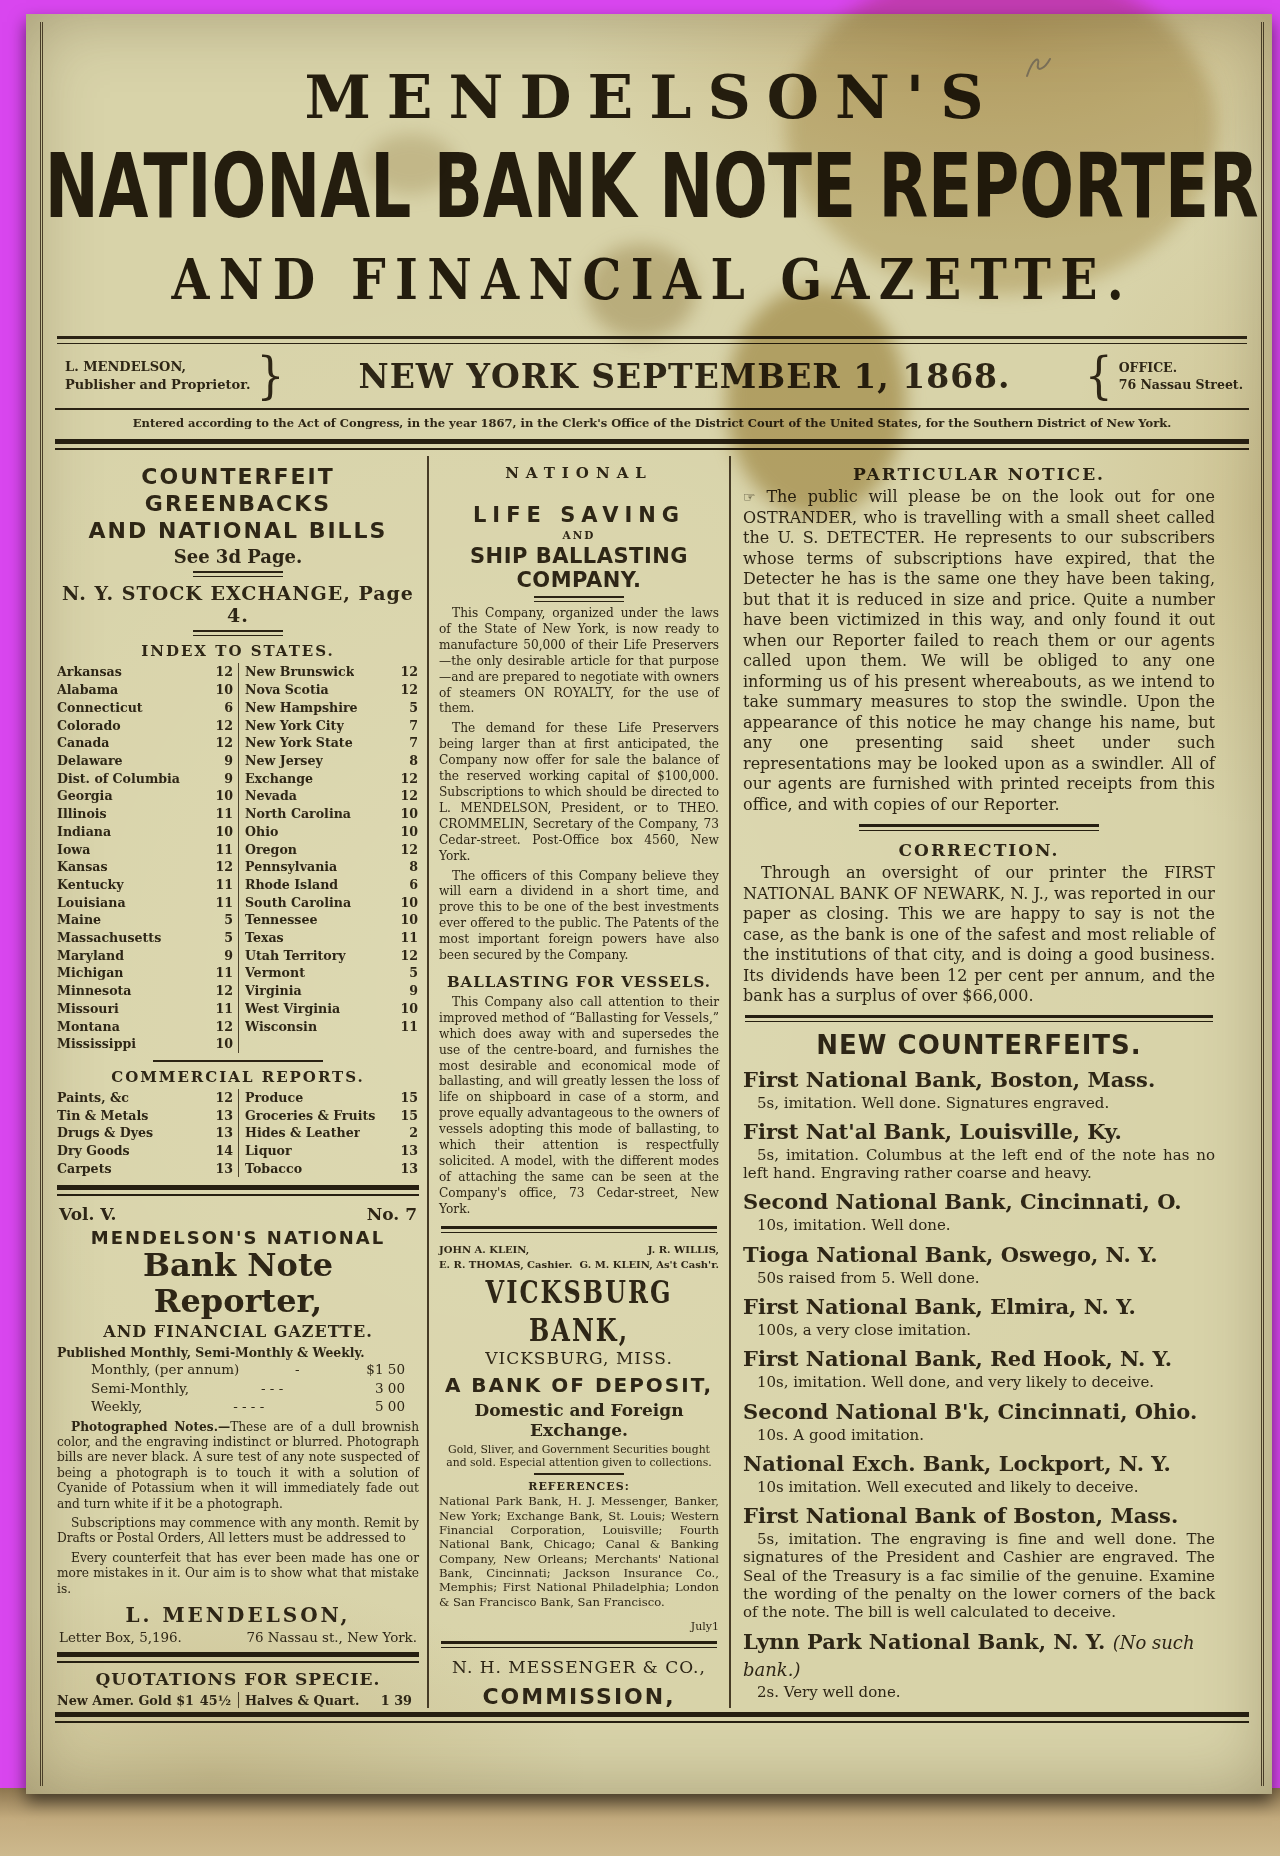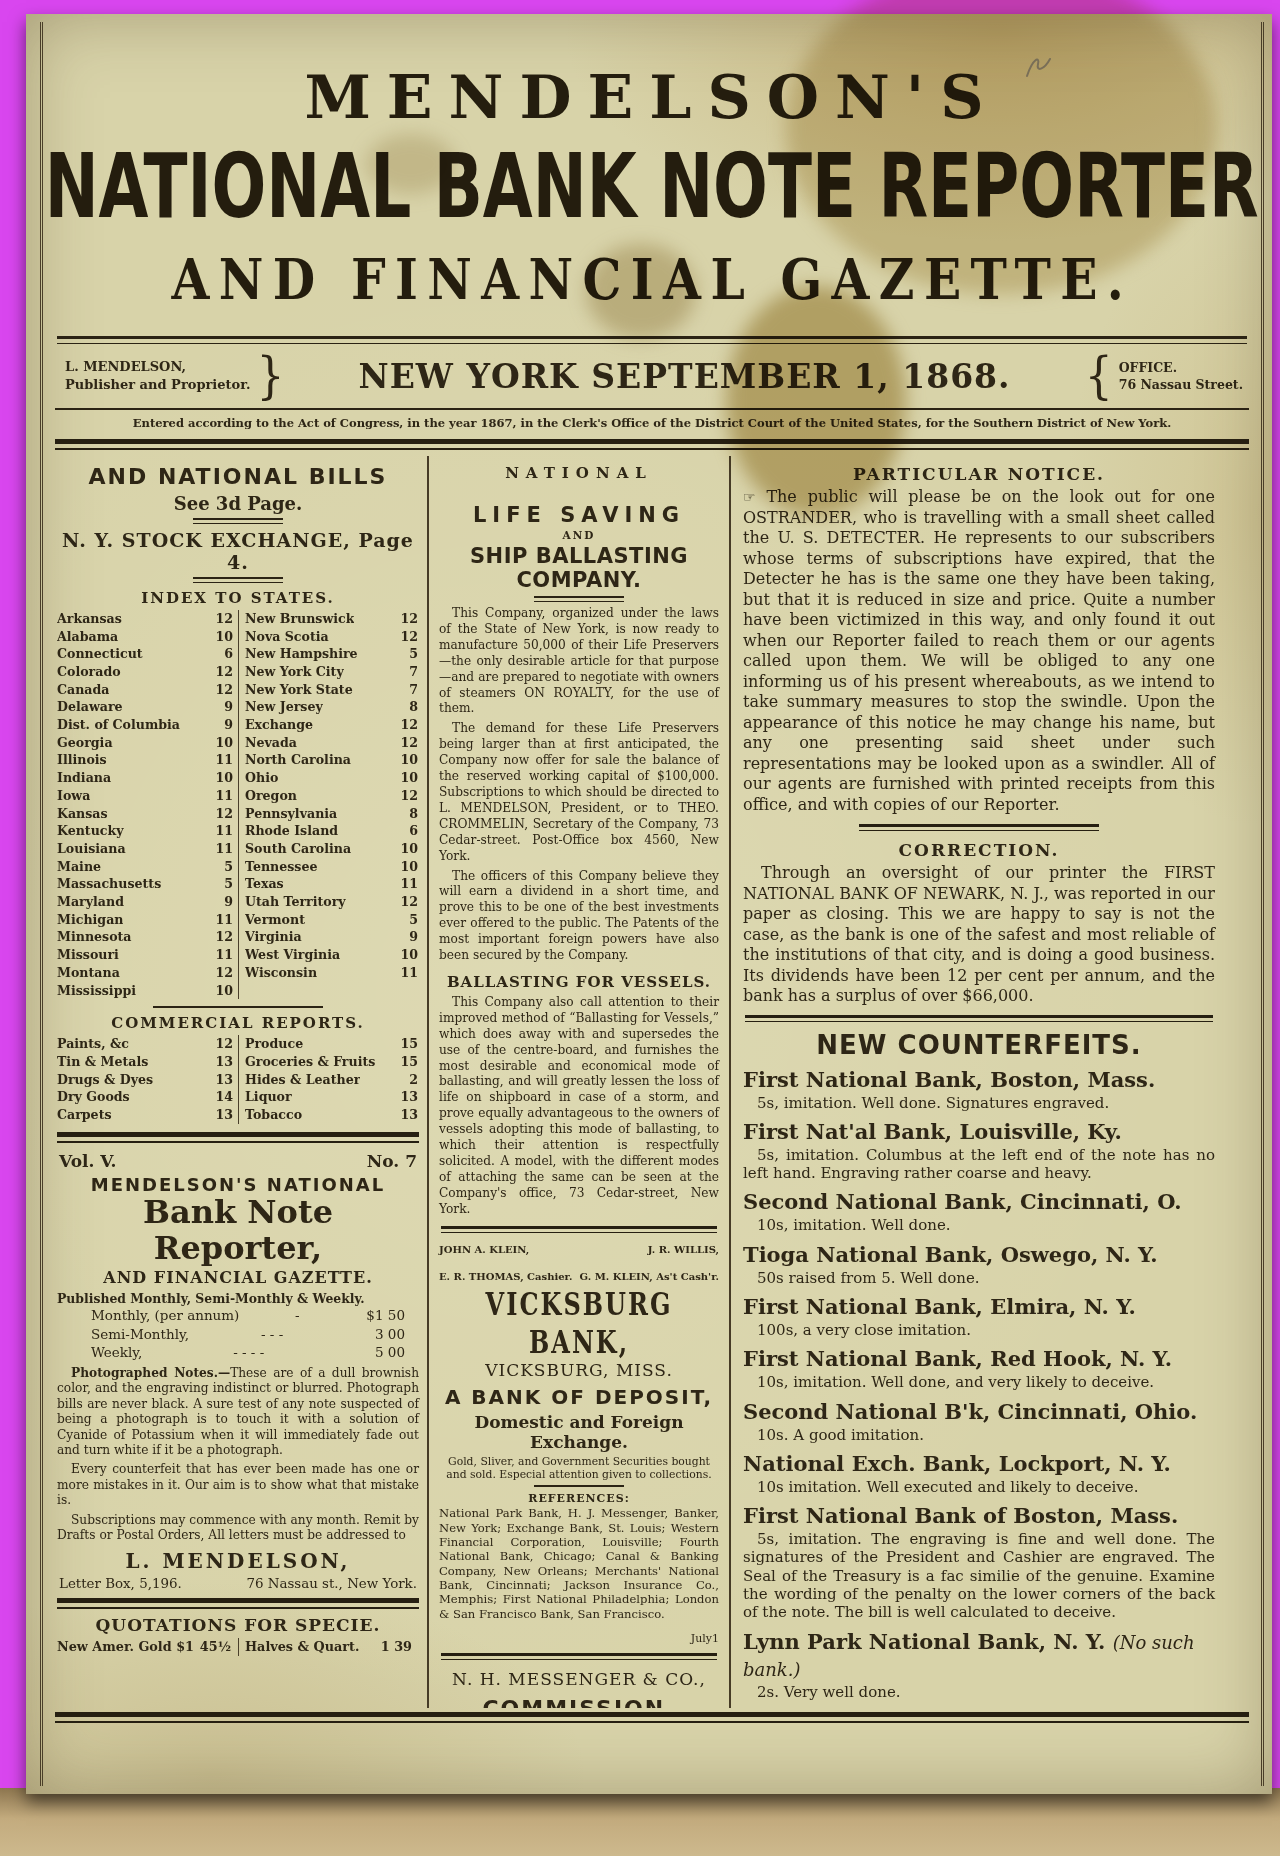--- a/index.html
+++ b/index.html
@@ -156,20 +156,21 @@
         </div>
       </div>
 
       <div class="rule thin"></div>
       <div class="entered">Entered according to the Act of Congress, in the year 1867, in the Clerk's Office of the District Court of the United States, for the Southern District of New York.</div>
       <div class="rule heavy"></div>
 
       <div class="cols">
 
         <div class="col col-left">
+          <div class="g-head">COUNTERFEIT GREENBACKS</div>
           <div class="g-head">AND NATIONAL BILLS</div>
           <div class="see">See 3d Page.</div>
           <div class="srule d"></div>
           <div class="stockex">N. Y. STOCK EXCHANGE, Page 4.</div>
           <div class="srule d"></div>
 
           <div class="idxhead">INDEX TO STATES.</div>
           <div class="twocol">
             <div class="half">
 
@@ -531,22 +532,22 @@
               </div>
 
               <div class="rate">
                 <span class="lbl">Weekly,</span>
                 <span class="dsh">-    -    -    -</span>
                 <span class="prc">5 00</span>
               </div>
             </div>
 
           <p class="par"><span class="lead">Photographed Notes.—</span><span>These are of a dull brownish color, and the engraving indistinct or blurred. Photograph bills are never black. A sure test of any note suspected of being a photograph is to touch it with a solution of Cyanide of Potassium when it will immediately fade out and turn white if it be a photograph.</span></p>
+          <p class="par">Subscriptions may commence with any month. Remit by Drafts or Postal Orders, All letters must be addressed to</p>
           <p class="par">Every counterfeit that has ever been made has one or more mistakes in it. Our aim is to show what that mistake is.</p>
-          <p class="par">Subscriptions may commence with any month. Remit by Drafts or Postal Orders, All letters must be addressed to</p>
 
           <div class="sig">L. MENDELSON,</div>
           <div class="addr">
             <span>Letter Box, 5,196.</span>
             <span>76 Nassau st., New York.</span>
           </div>
 
           <div class="rule heavy" style="margin-top:7px;"></div>
 
           <div class="sphead">QUOTATIONS FOR SPECIE.</div>
@@ -583,21 +584,21 @@
 
           <div class="ballhead">BALLASTING FOR VESSELS.</div>
           <p class="mpar">This Company also call attention to their improved method of “Ballasting for Vessels,” which does away with and supersedes the use of the centre-board, and furnishes the most desirable and economical mode of ballasting, and will greatly lessen the loss of life on shipboard in case of a storm, and prove equally advantageous to the owners of vessels adopting this mode of ballasting, to which their attention is respectfully solicited. A model, with the different modes of attaching the same can be seen at the Company's office, 73 Cedar-street, New York.</p>
 
           <div class="xrule"></div>
 
           <div class="offs">
             <span>JOHN A. KLEIN,</span>
             <span>J. R. WILLIS,</span>
           </div>
-          <div class="offs" style="margin-top:12px;">
+          <div class="offs" style="margin-top:0;">
             <span>E. R. THOMAS, Cashier.</span>
             <span>G. M. KLEIN, As't Cash'r.</span>
           </div>
           <div class="vname">VICKSBURG BANK,</div>
           <div class="vcity">VICKSBURG, MISS.</div>
           <div class="vdep">A BANK OF DEPOSIT,</div>
           <div class="vdom">Domestic and Foreign Exchange.</div>
           <div class="vserv">Gold, Sliver, and Government Securities bought and sold. Especial attention given to collections.</div>
           <div class="srule"></div>
           <div class="refh">REFERENCES:</div>

